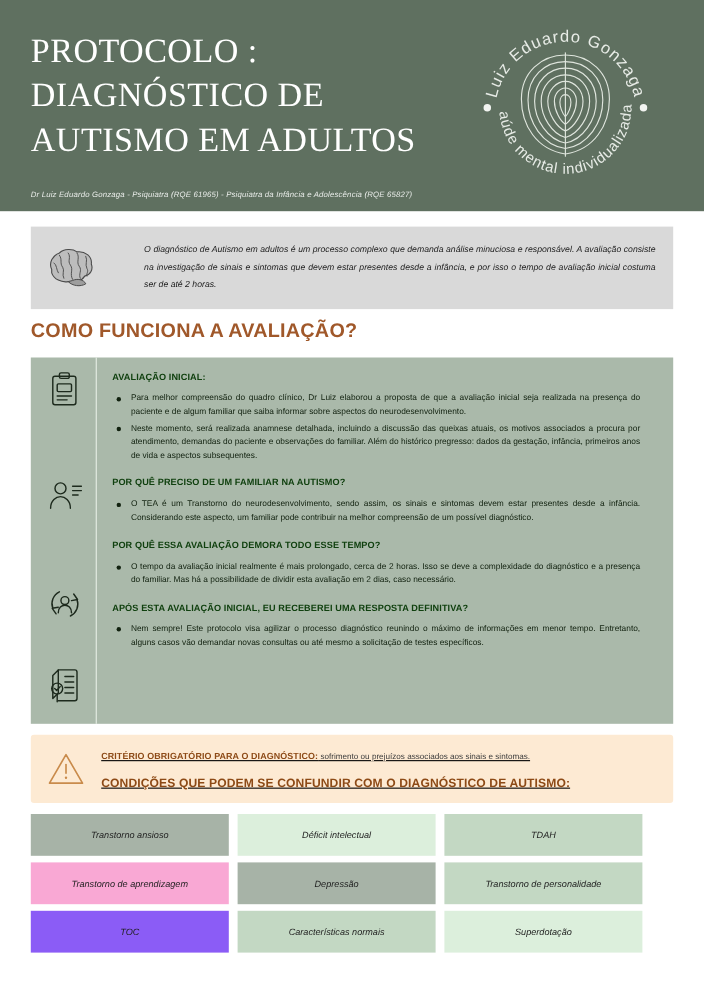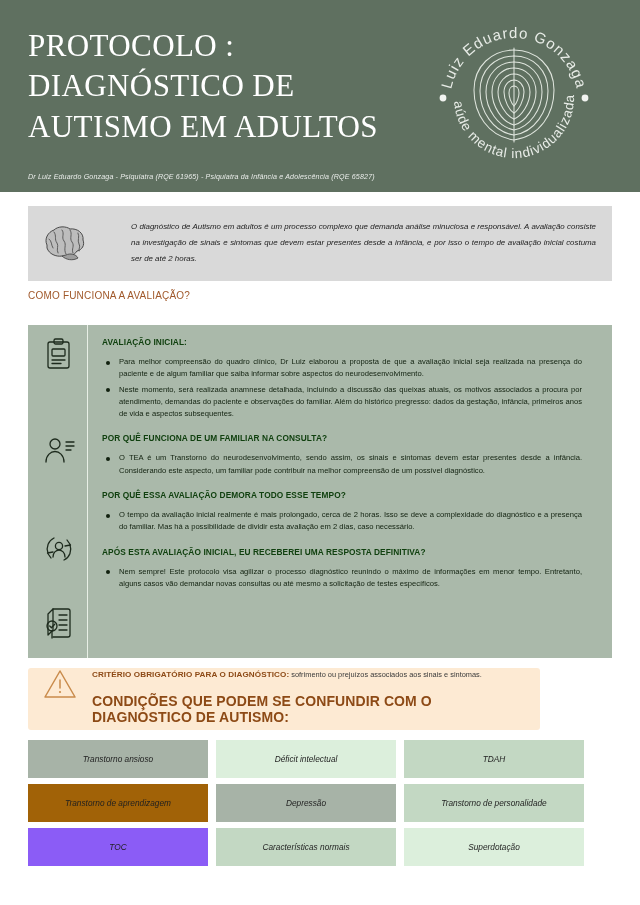--- a/index.html
+++ b/index.html
@@ -57,21 +57,21 @@
     font-style: italic;
     color: #1c1c1c;
     line-height: 2.05;
     text-align: justify;
     margin-left: 31px;
   }
 
   
   .section-heading {
     position: absolute; left: 28px; top: 290px;
-    font-size: 10px; font-weight: normal;
+    font-size: 18px; font-weight: bold;
     color: #a0582a;
     letter-spacing: 0.2px;
   }
 
   
   .panel {
     position: absolute; left: 28px; top: 325px;
     width: 584px; height: 333px;
     background: #aab9aa;
     display: flex;
@@ -113,32 +113,32 @@
   ul.bullets li::before {
     content: "";
     position: absolute; left: 4px; top: 4.5px;
     width: 4px; height: 4px;
     background: #11210f; border-radius: 50%;
   }
 
   
   .criteria {
     position: absolute; left: 28px; top: 668px;
-    width: 512px; height: 62px;
+    width: 584px; height: 62px;
     background: #fdead3;
     border-radius: 3px;
-    display: flex; 
-    padding: 0 14px 0 10px; gap: 10px;
+    display: flex; align-items: center;
+    padding: 0 14px 0 10px; gap: 10px; text-decoration: underline;
   }
   .criteria-icon { flex: 0 0 44px; display: flex; justify-content: center; }
   .criteria-icon svg { width: 34px; height: 32px; display: block; }
   .criteria-body { flex: 1; padding-top: 2px; }
   .crit-line-1 { font-size: 7.4px; color: #3a3a3a; margin-bottom: 14px; }
   .crit-line-1 strong { font-size: 8.1px; color: #8d4a16; font-weight: bold; letter-spacing: 0.1px; }
-  .crit-line-2 { font-size: 14px; font-weight: bold; color: #8d4a16; letter-spacing: 0.1px; }
+  .crit-line-2 { font-size: 11px; font-weight: bold; color: #8d4a16; letter-spacing: 0.1px; }
 
   
   .grid {
     position: absolute; left: 28px; top: 740px;
     width: 556px;
     display: grid;
     grid-template-columns: repeat(3, 1fr);
     grid-auto-rows: 38px;
     gap: 6px 8px;
   }
@@ -258,21 +258,21 @@
 
       <div class="q-block">
         <div class="q-head">AVALIAÇÃO INICIAL:</div>
         <ul class="bullets">
           <li>Para melhor compreensão do quadro clínico, Dr Luiz elaborou a proposta de que a avaliação inicial seja realizada na presença do paciente e de algum familiar que saiba informar sobre aspectos do neurodesenvolvimento.</li>
           <li>Neste momento, será realizada anamnese detalhada, incluindo a discussão das queixas atuais, os motivos associados a procura por atendimento, demandas do paciente e observações do familiar. Além do histórico pregresso: dados da gestação, infância, primeiros anos de vida e aspectos subsequentes.</li>
         </ul>
       </div>
 
       <div class="q-block">
-        <div class="q-head">POR QUÊ FUNCIONA DE UM FAMILIAR NA CONSULTA?</div>
+        <div class="q-head">POR QUÊ PRECISO DE UM FAMILIAR NA AUTISMO?</div>
         <ul class="bullets">
           <li>O TEA é um Transtorno do neurodesenvolvimento, sendo assim, os sinais e sintomas devem estar presentes desde a infância. Considerando este aspecto, um familiar pode contribuir na melhor compreensão de um possível diagnóstico.</li>
         </ul>
       </div>
 
       <div class="q-block">
         <div class="q-head">POR QUÊ ESSA AVALIAÇÃO DEMORA TODO ESSE TEMPO?</div>
         <ul class="bullets">
           <li>O tempo da avaliação inicial realmente é mais prolongado, cerca de 2 horas. Isso se deve a complexidade do diagnóstico e a presença do familiar. Mas há a possibilidade de dividir esta avaliação em 2 dias, caso necessário.</li>
         </ul>
@@ -307,21 +307,21 @@
   <div class="grid">
     <div class="cell" style="background: rgb(167, 179, 167);">
         <span>Transtorno ansioso</span>
       </div>
     <div class="cell" style="background: rgb(220, 239, 220);">
         <span>Déficit intelectual</span>
       </div>
     <div class="cell" style="background: rgb(195, 216, 195);">
         <span>TDAH</span>
       </div>
-    <div class="cell" style="background: #a16207;">
+    <div class="cell" style="background: #f9a8d4;">
         <span>Transtorno de aprendizagem</span>
       </div>
     <div class="cell" style="background: rgb(167, 179, 167);">
         <span>Depressão</span>
       </div>
     <div class="cell" style="background: rgb(195, 216, 195);">
         <span>Transtorno de personalidade</span>
       </div>
     <div class="cell" style="background: #8b5cf6;">
         <span>TOC</span>

